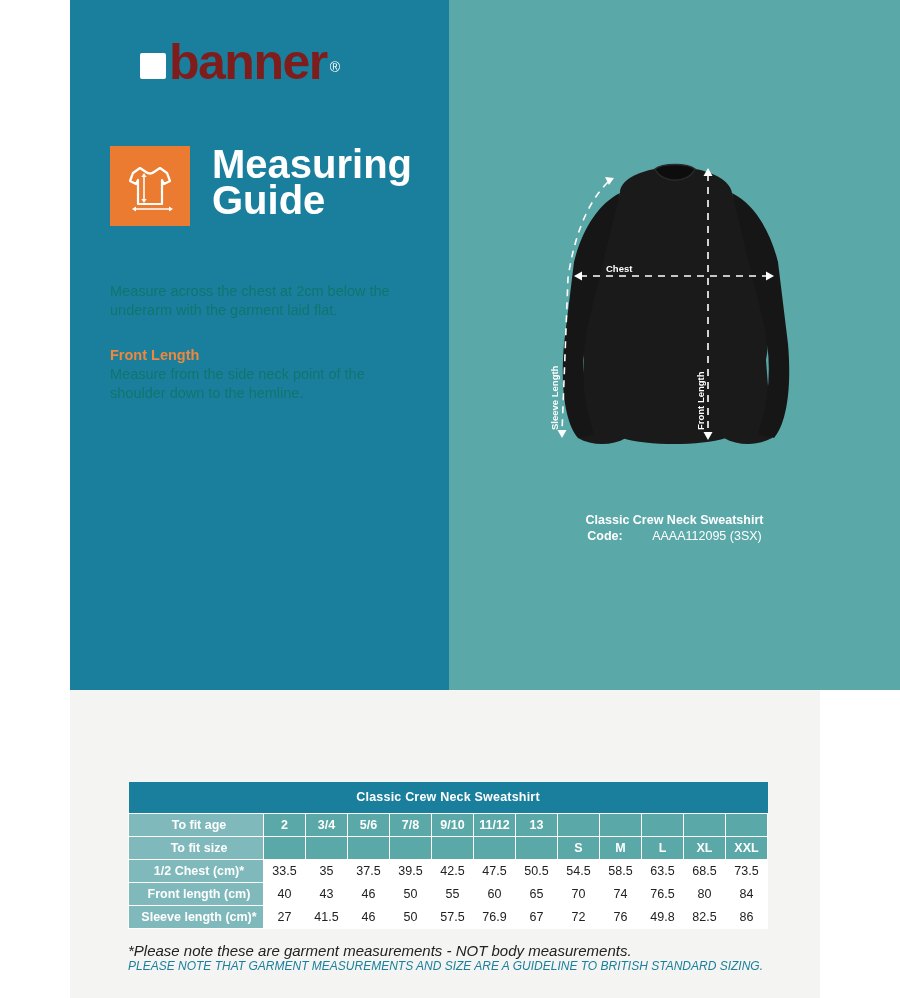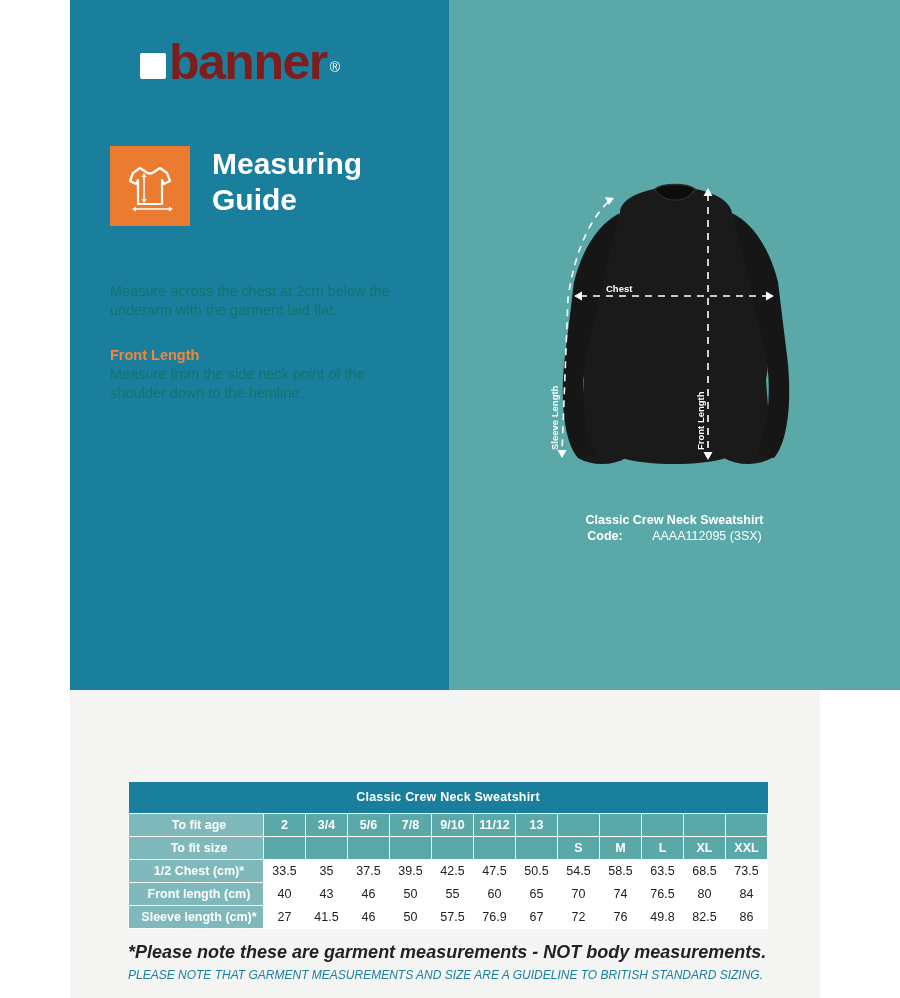--- a/index.html
+++ b/index.html
@@ -73,21 +73,21 @@
   .guide-icon {
     width: 80px; height: 80px;
     background: #ea7b30;
     position: relative;
     flex: none;
   }
   .guide-icon svg { position: absolute; left: 0; top: 0; }
   .guide-title {
     margin-left: 22px;
     color: #ffffff;
-    font-size: 30px;
+    font-size: 40px;
     font-weight: bold;
     line-height: 36px;
     max-width: 200px;
   }
 
   
   .instructions {
     position: absolute;
     left: 110px; top: 282px;
     width: 310px;
@@ -101,21 +101,21 @@
   }
   .instr-body {
     color: #0f766e;
     font-size: 14.5px;
     line-height: 19px;
   }
 
   
   .garment-wrap {
     position: absolute;
-    left: 470px; top: 158px;
+    left: 470px; top: 138px;
     width: 410px; height: 340px;
   }
   .garment-caption {
     position: absolute;
     left: 449px; top: 512px;
     width: 451px;
     text-align: center;
     color: #ffffff;
     font-size: 12.5px;
     font-weight: bold;
@@ -189,25 +189,24 @@
     background: #ffffff;
     color: #222222;
   }
 
   .notes {
     position: absolute;
     left: 128px; top: 942px;
     width: 700px;
   }
   .note1 {
-    font-size: 18px;
-    font-weight: bold;
+    font-size: 15px;
+    font-weight: normal;
     font-style: italic;
     color: #222222;
-    margin-bottom: 5px;
   }
   .note2 {
     font-size: 12px;
     font-style: italic;
     color: #1a7f9c;
   }
 </style>
 </head>
 <body>
 

